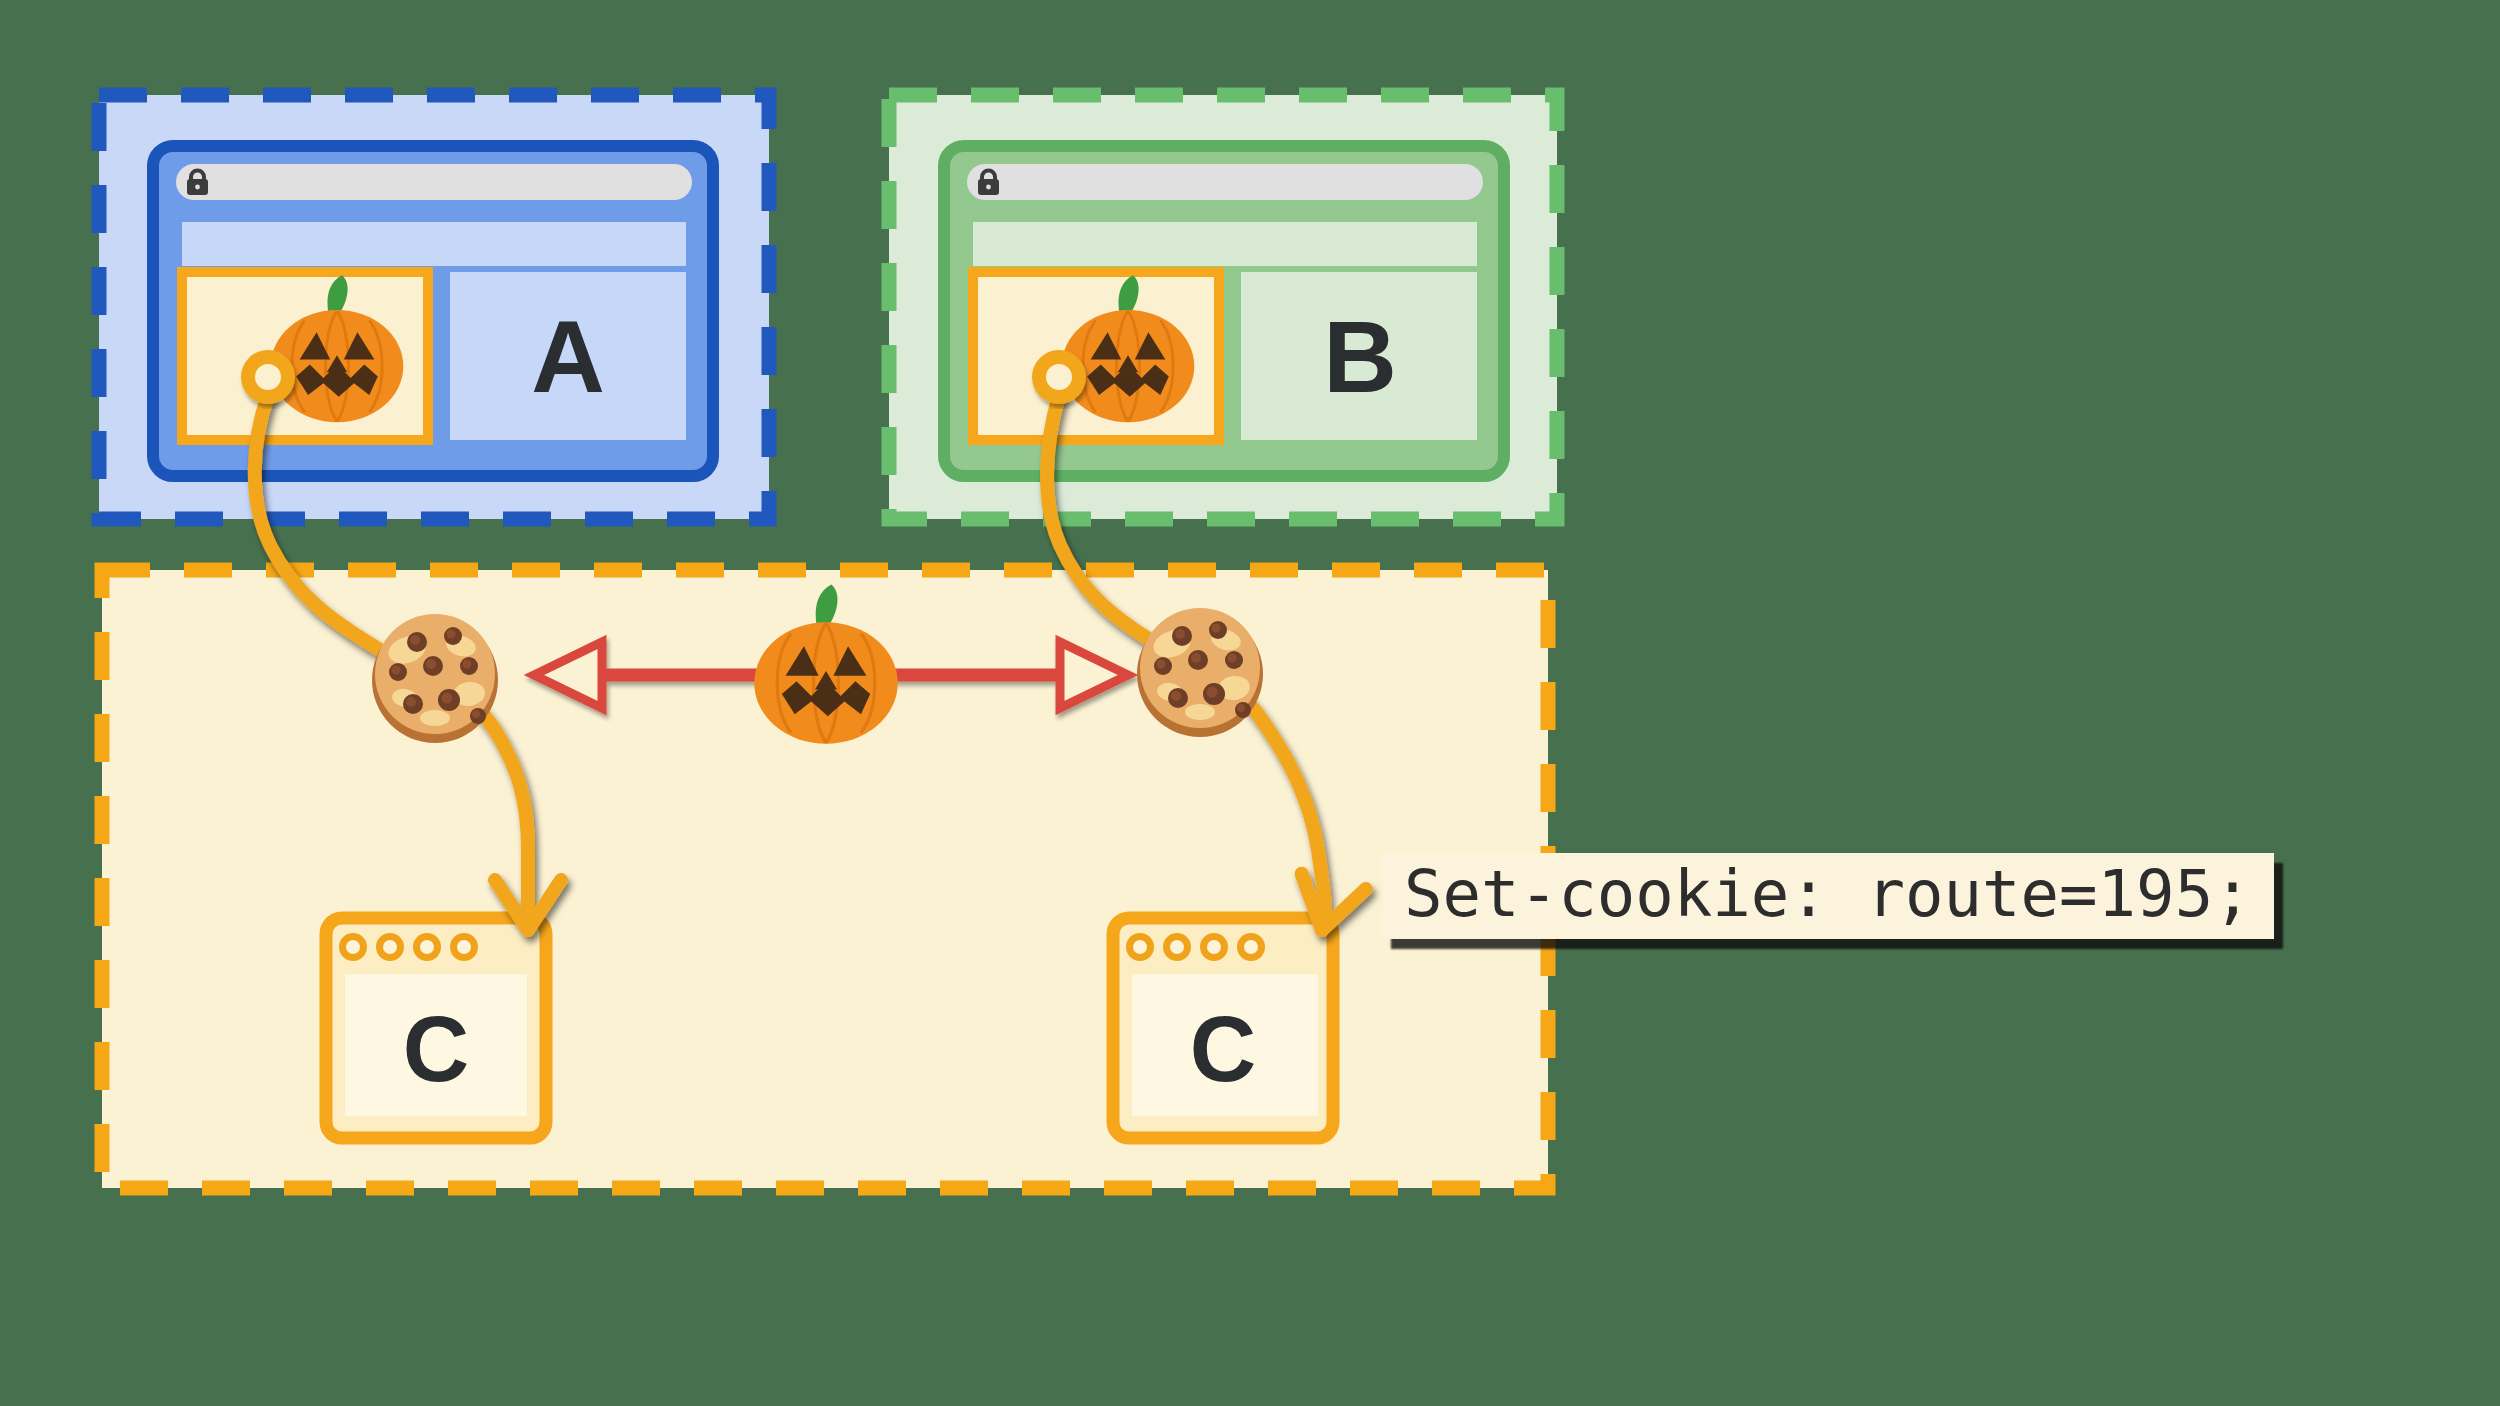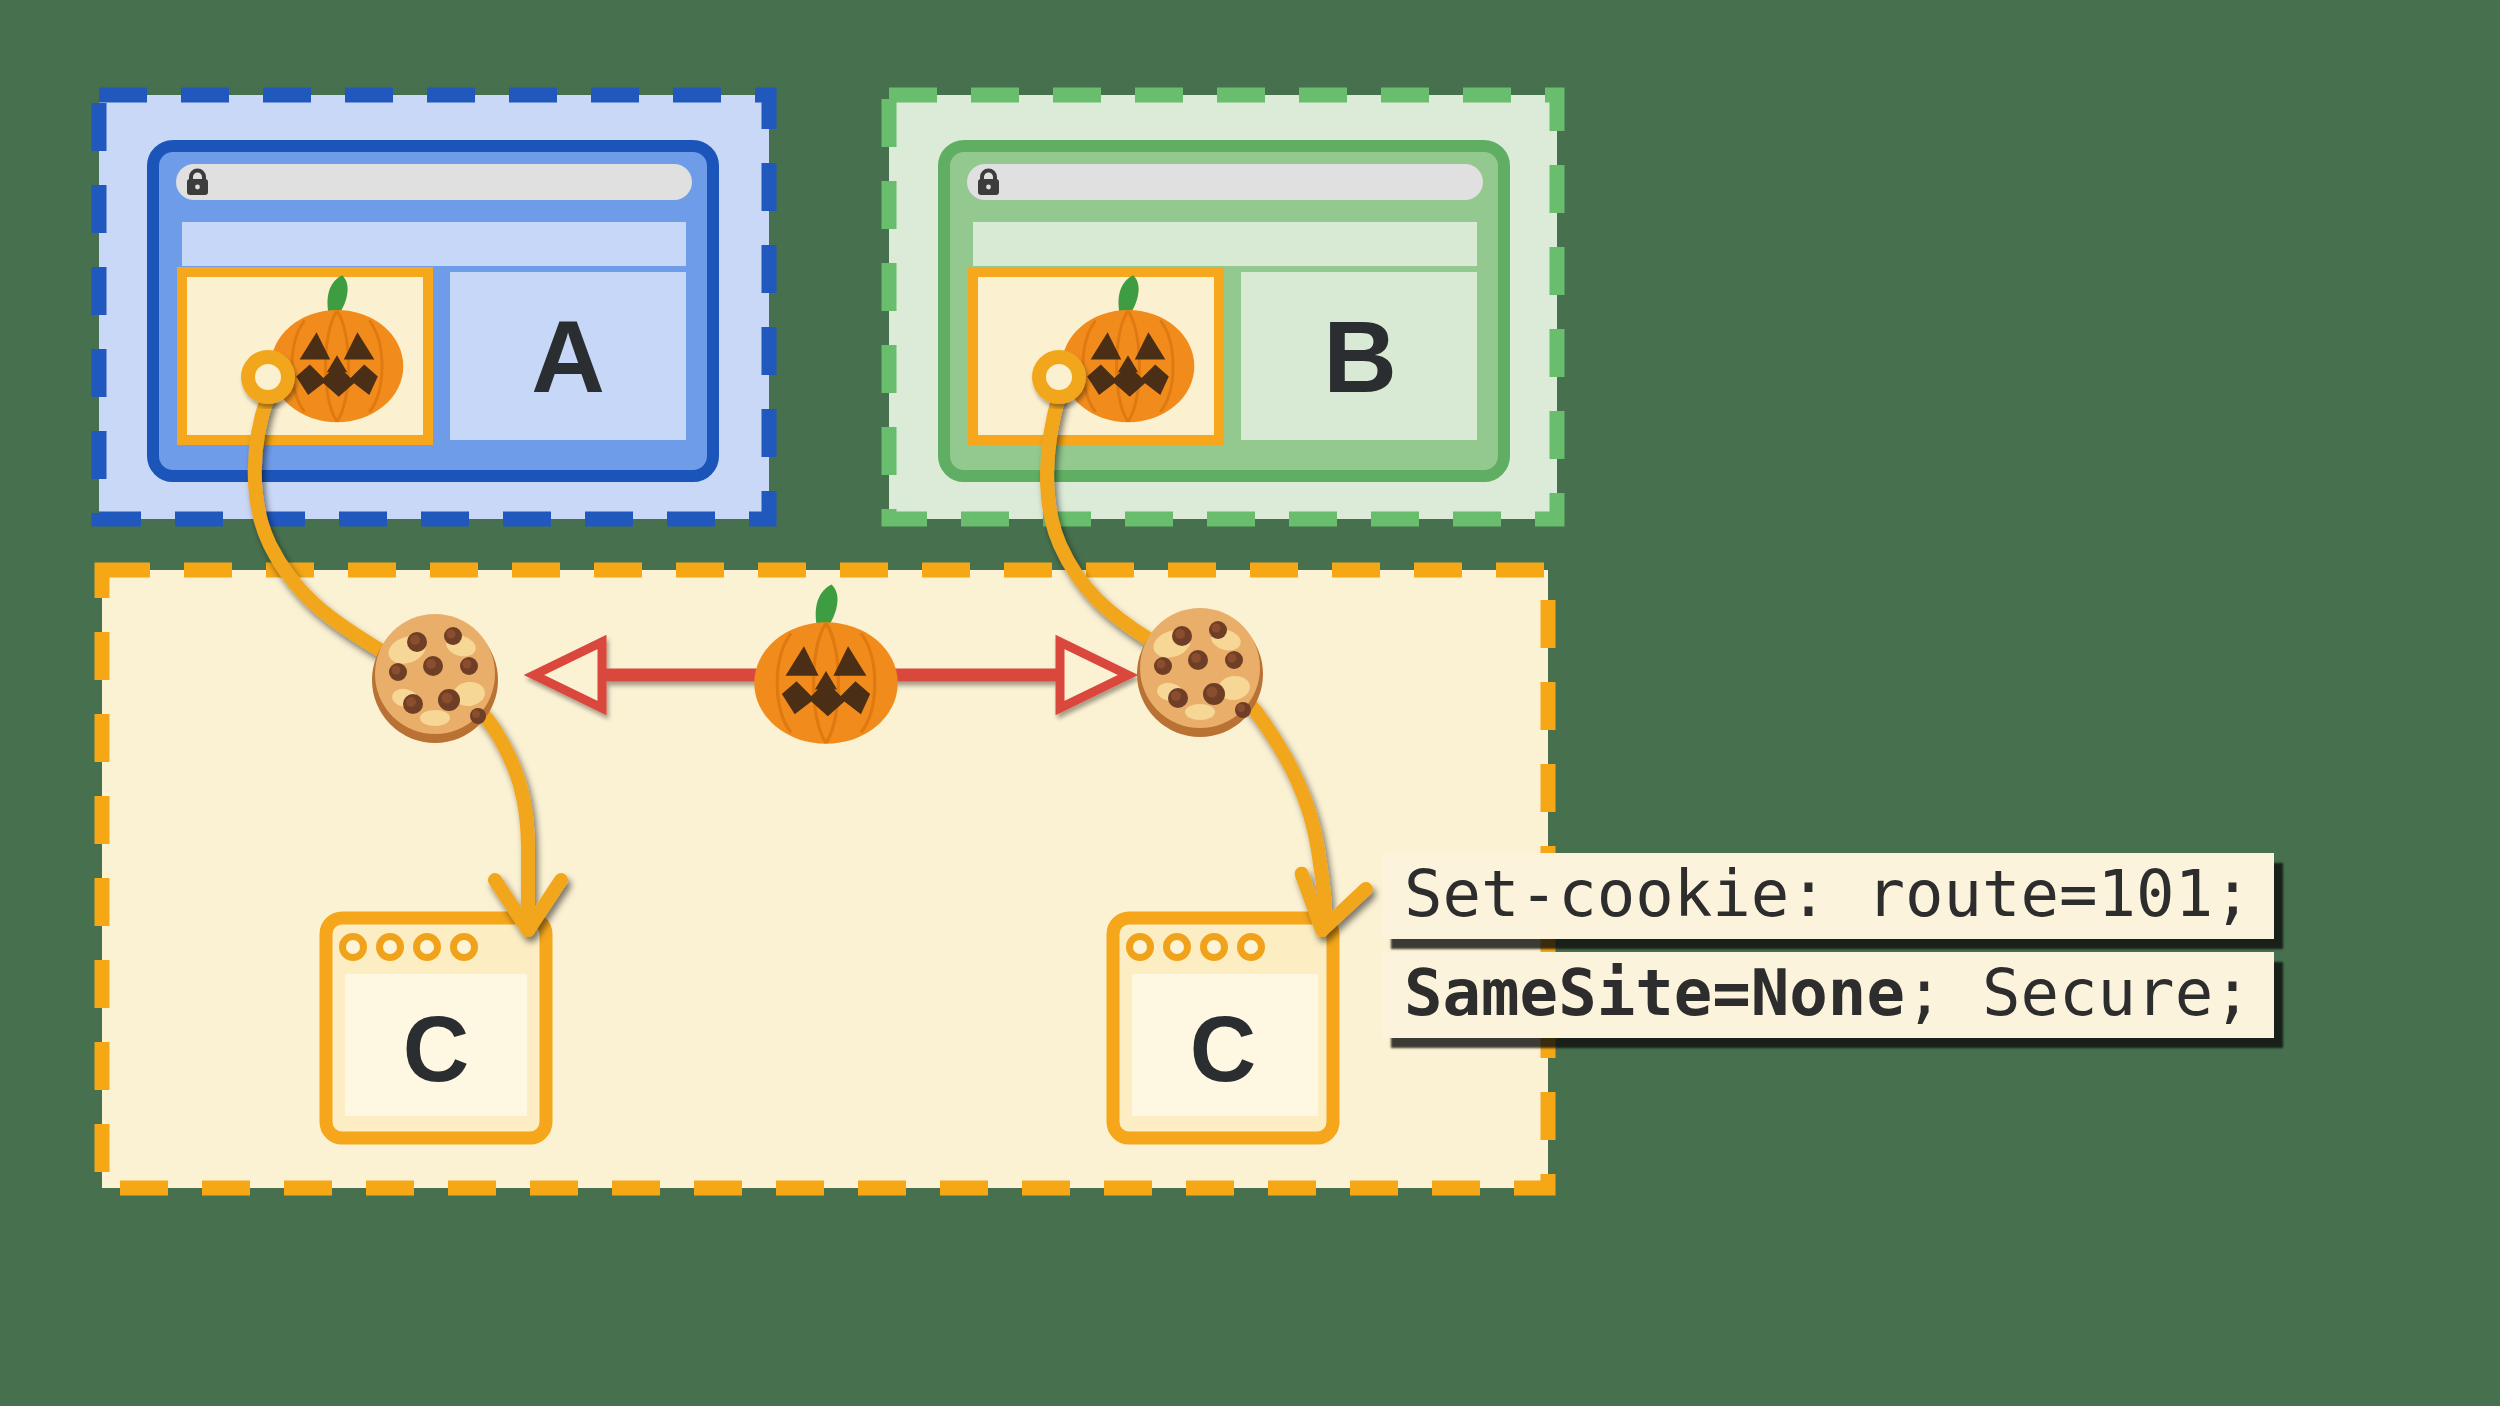--- a/index.html
+++ b/index.html
@@ -156,19 +156,16 @@
     <circle cx="1059" cy="377" r="20" fill="#FBF0D0" stroke="#F2A61C" stroke-width="14"></circle>
   </g>
 </svg>
 
 <div class="letter big" style="left:568px;top:357px;">A</div>
 <div class="letter big" style="left:1360px;top:357px;">B</div>
 <div class="letter mid" style="left:436px;top:1049px;">C</div>
 <div class="letter mid" style="left:1223px;top:1049px;">C</div>
 
 <div class="code-line" style="top:853px;">
-  <span>Set-cookie: route=101;</span>
-</div>
-<div class="code-line" style="top:952px;">
-  <span class="b">SameSite=None</span><span>; Secure;</span>
+  <span>Set-cookie: route=195;</span>
 </div>
 
 </div>
 
 </body></html>

